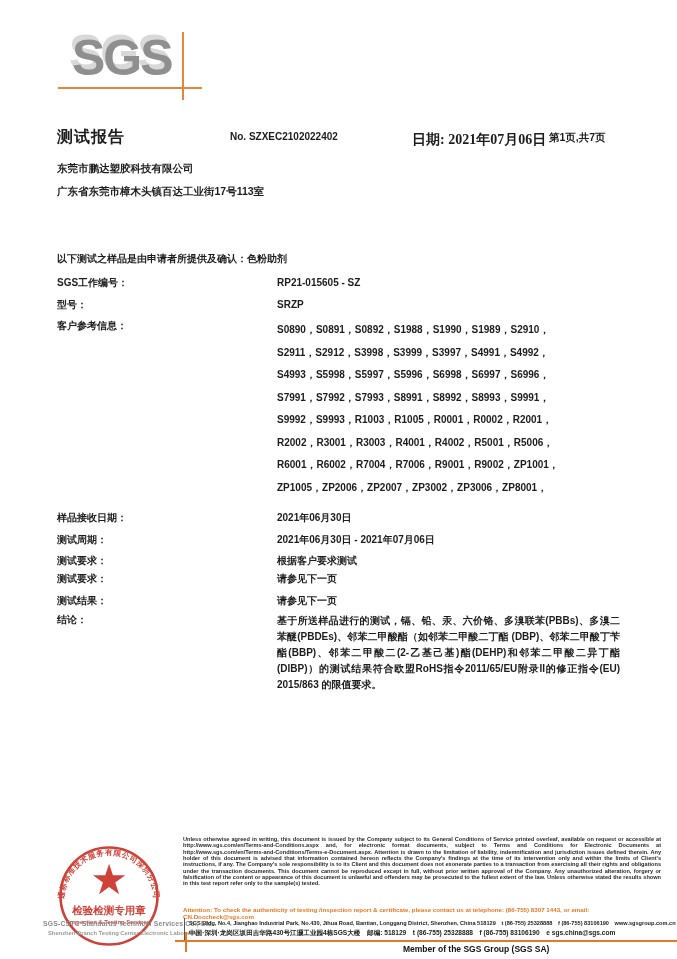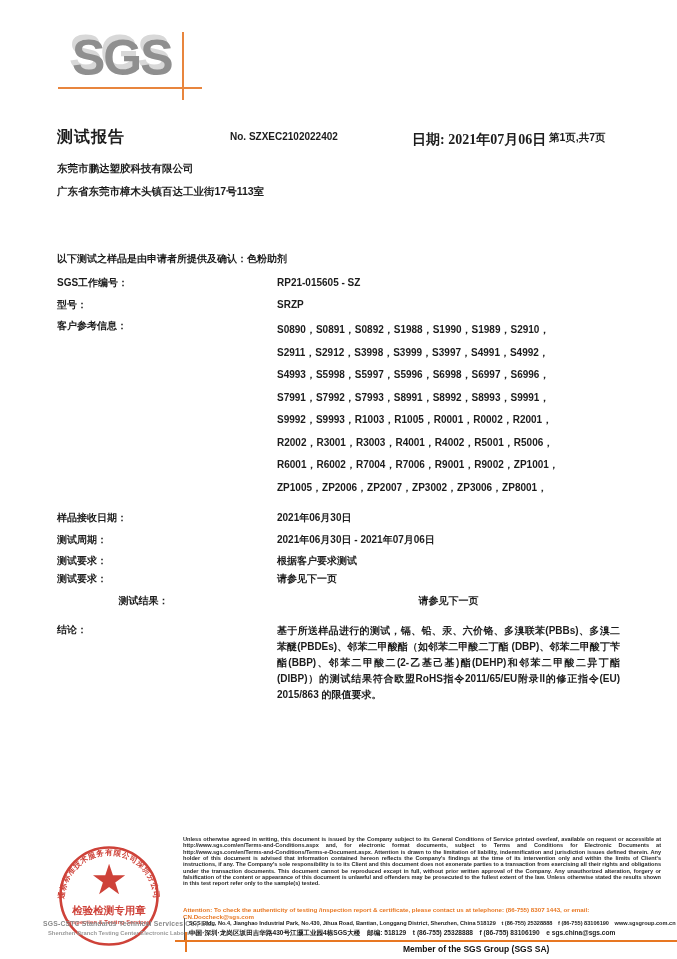--- a/index.html
+++ b/index.html
@@ -27,21 +27,21 @@
   .applicant-addr{left:57px;top:185px;font-size:10.5px;font-weight:700;text-align:right;}
   
   .content{position:absolute;left:57px;top:252px;width:563px;}
   .intro{font-size:10px;font-weight:700;line-height:13px;margin-bottom:11px;}
   .row{display:flex;margin-bottom:8.5px;gap:47px;}
   .row .lbl{width:173px;flex:none;font-size:10px;font-weight:700;line-height:13px;}
   .row .val{flex:1;font-size:10px;font-weight:600;line-height:13px;}
   .row-clientref{margin-bottom:12px;}
   .row-clientref .val div{line-height:22.5px;height:22.5px;}
   .row-requested{margin-bottom:5px;}
-  .row-result{margin-bottom:16px;text-align:center;}
+  .row-result{margin-bottom:6px;}
   .row-conclusion .val{line-height:16px;text-align:justify;}
   
   .stamp-svg{left:48px;top:842px;opacity:.88;}
   .stamp-co-1{left:43px;top:920px;font-size:6.8px;font-weight:700;color:#8a8a8a;letter-spacing:.2px;}
   .stamp-co-2{left:48px;top:930px;font-size:5.8px;font-weight:600;color:#9a9a9a;}
   
   .legal{left:183px;top:836px;width:478px;font-size:5.6px;line-height:6.35px;
          color:#2a2a2a;text-align:justify;font-weight:600;}
   .attention{left:183px;top:906px;width:478px;font-size:6.2px;line-height:7px;
          color:#e87722;font-weight:700;}

